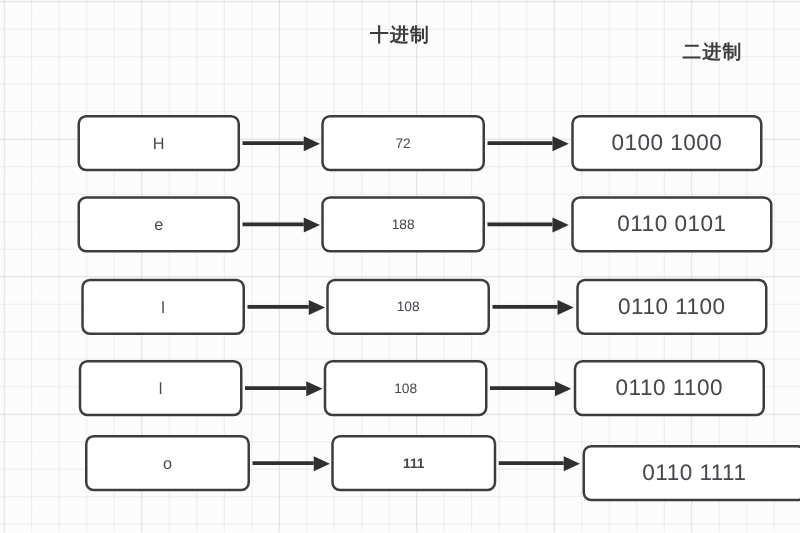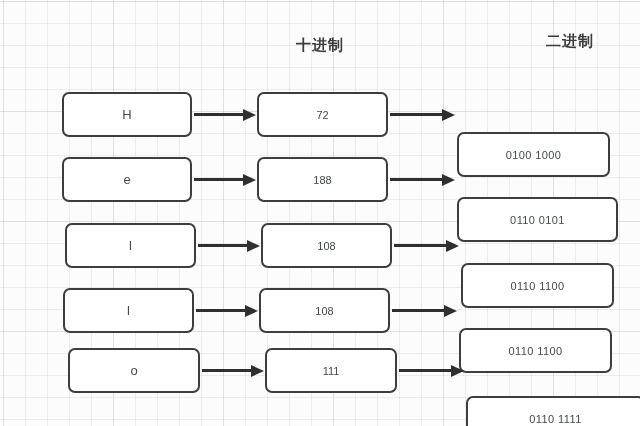--- a/index.html
+++ b/index.html
@@ -51,21 +51,21 @@
     border-radius: 7px;
     display: flex;
     align-items: center;
     justify-content: center;
     font-size: 13px;
     color: #45484d;
     white-space: nowrap;
   }
   .node.char  { font-size: 13px; }
   .node.dec   { font-size: 11px; }
-  .node.bin   { font-size: 11px; letter-spacing: 0.4px; margin-top: 40px; }
+  .node.bin   { font-size: 18px; letter-spacing: 0.4px; }
 
   
   .arrow {
     position: absolute;
     height: 3px;
   }
   .arrow .shaft {
     position: absolute;
     left: 0;
     top: 0;
@@ -80,21 +80,21 @@
     border-top: 6px solid transparent;
     border-bottom: 6px solid transparent;
     border-left: 13px solid #2f2f2f;
   }
 </style>
 </head>
 <body>
 
 <div id="canvas">
 
-  <div class="col-header" style="left:320px; top:36px;">十进制</div>
+  <div class="col-header" style="left:320px; top:19px;">十进制</div>
   <div class="col-header" style="left:530px; top:32px;margin-left:40px;">二进制</div>
 
   <div class="node char" style="left:62px;  top:92px;  width:130px; height:45px;">H</div>
   <div class="arrow" style="left:194px; top:113px; width:62px;">
     <div class="shaft" style="width:49px;"></div>
     <div class="head" style="left:49px;"></div>
   </div>
   <div class="node dec" style="left:257px; top:92px;  width:131px; height:45px;">72</div>
   <div class="arrow" style="left:390px; top:113px; width:65px;">
     <div class="shaft" style="width:52px;"></div>
@@ -136,20 +136,20 @@
     <div class="shaft" style="width:52px;"></div>
     <div class="head" style="left:52px;"></div>
   </div>
   <div class="node bin" style="left:459px; top:288px; width:153px; height:45px;">0110 1100</div>
 
   <div class="node char" style="left:68px;  top:348px; width:132px; height:45px;">o</div>
   <div class="arrow" style="left:202px; top:369px; width:62px;">
     <div class="shaft" style="width:49px;"></div>
     <div class="head" style="left:49px;"></div>
   </div>
-  <div class="node dec" style="left:265px; top:348px; width:132px; height:45px;">111</div>
+  <div class="node dec" style="left:265px; top:348px; width:132px; height:45px;font-weight:bold;">111</div>
   <div class="arrow" style="left:399px; top:369px; width:65px;">
     <div class="shaft" style="width:52px;"></div>
     <div class="head" style="left:52px;"></div>
   </div>
   <div class="node bin" style="left:466px; top:356px; width:179px; height:45px;">0110 1111</div>
 
 </div>
 
 </body></html>

